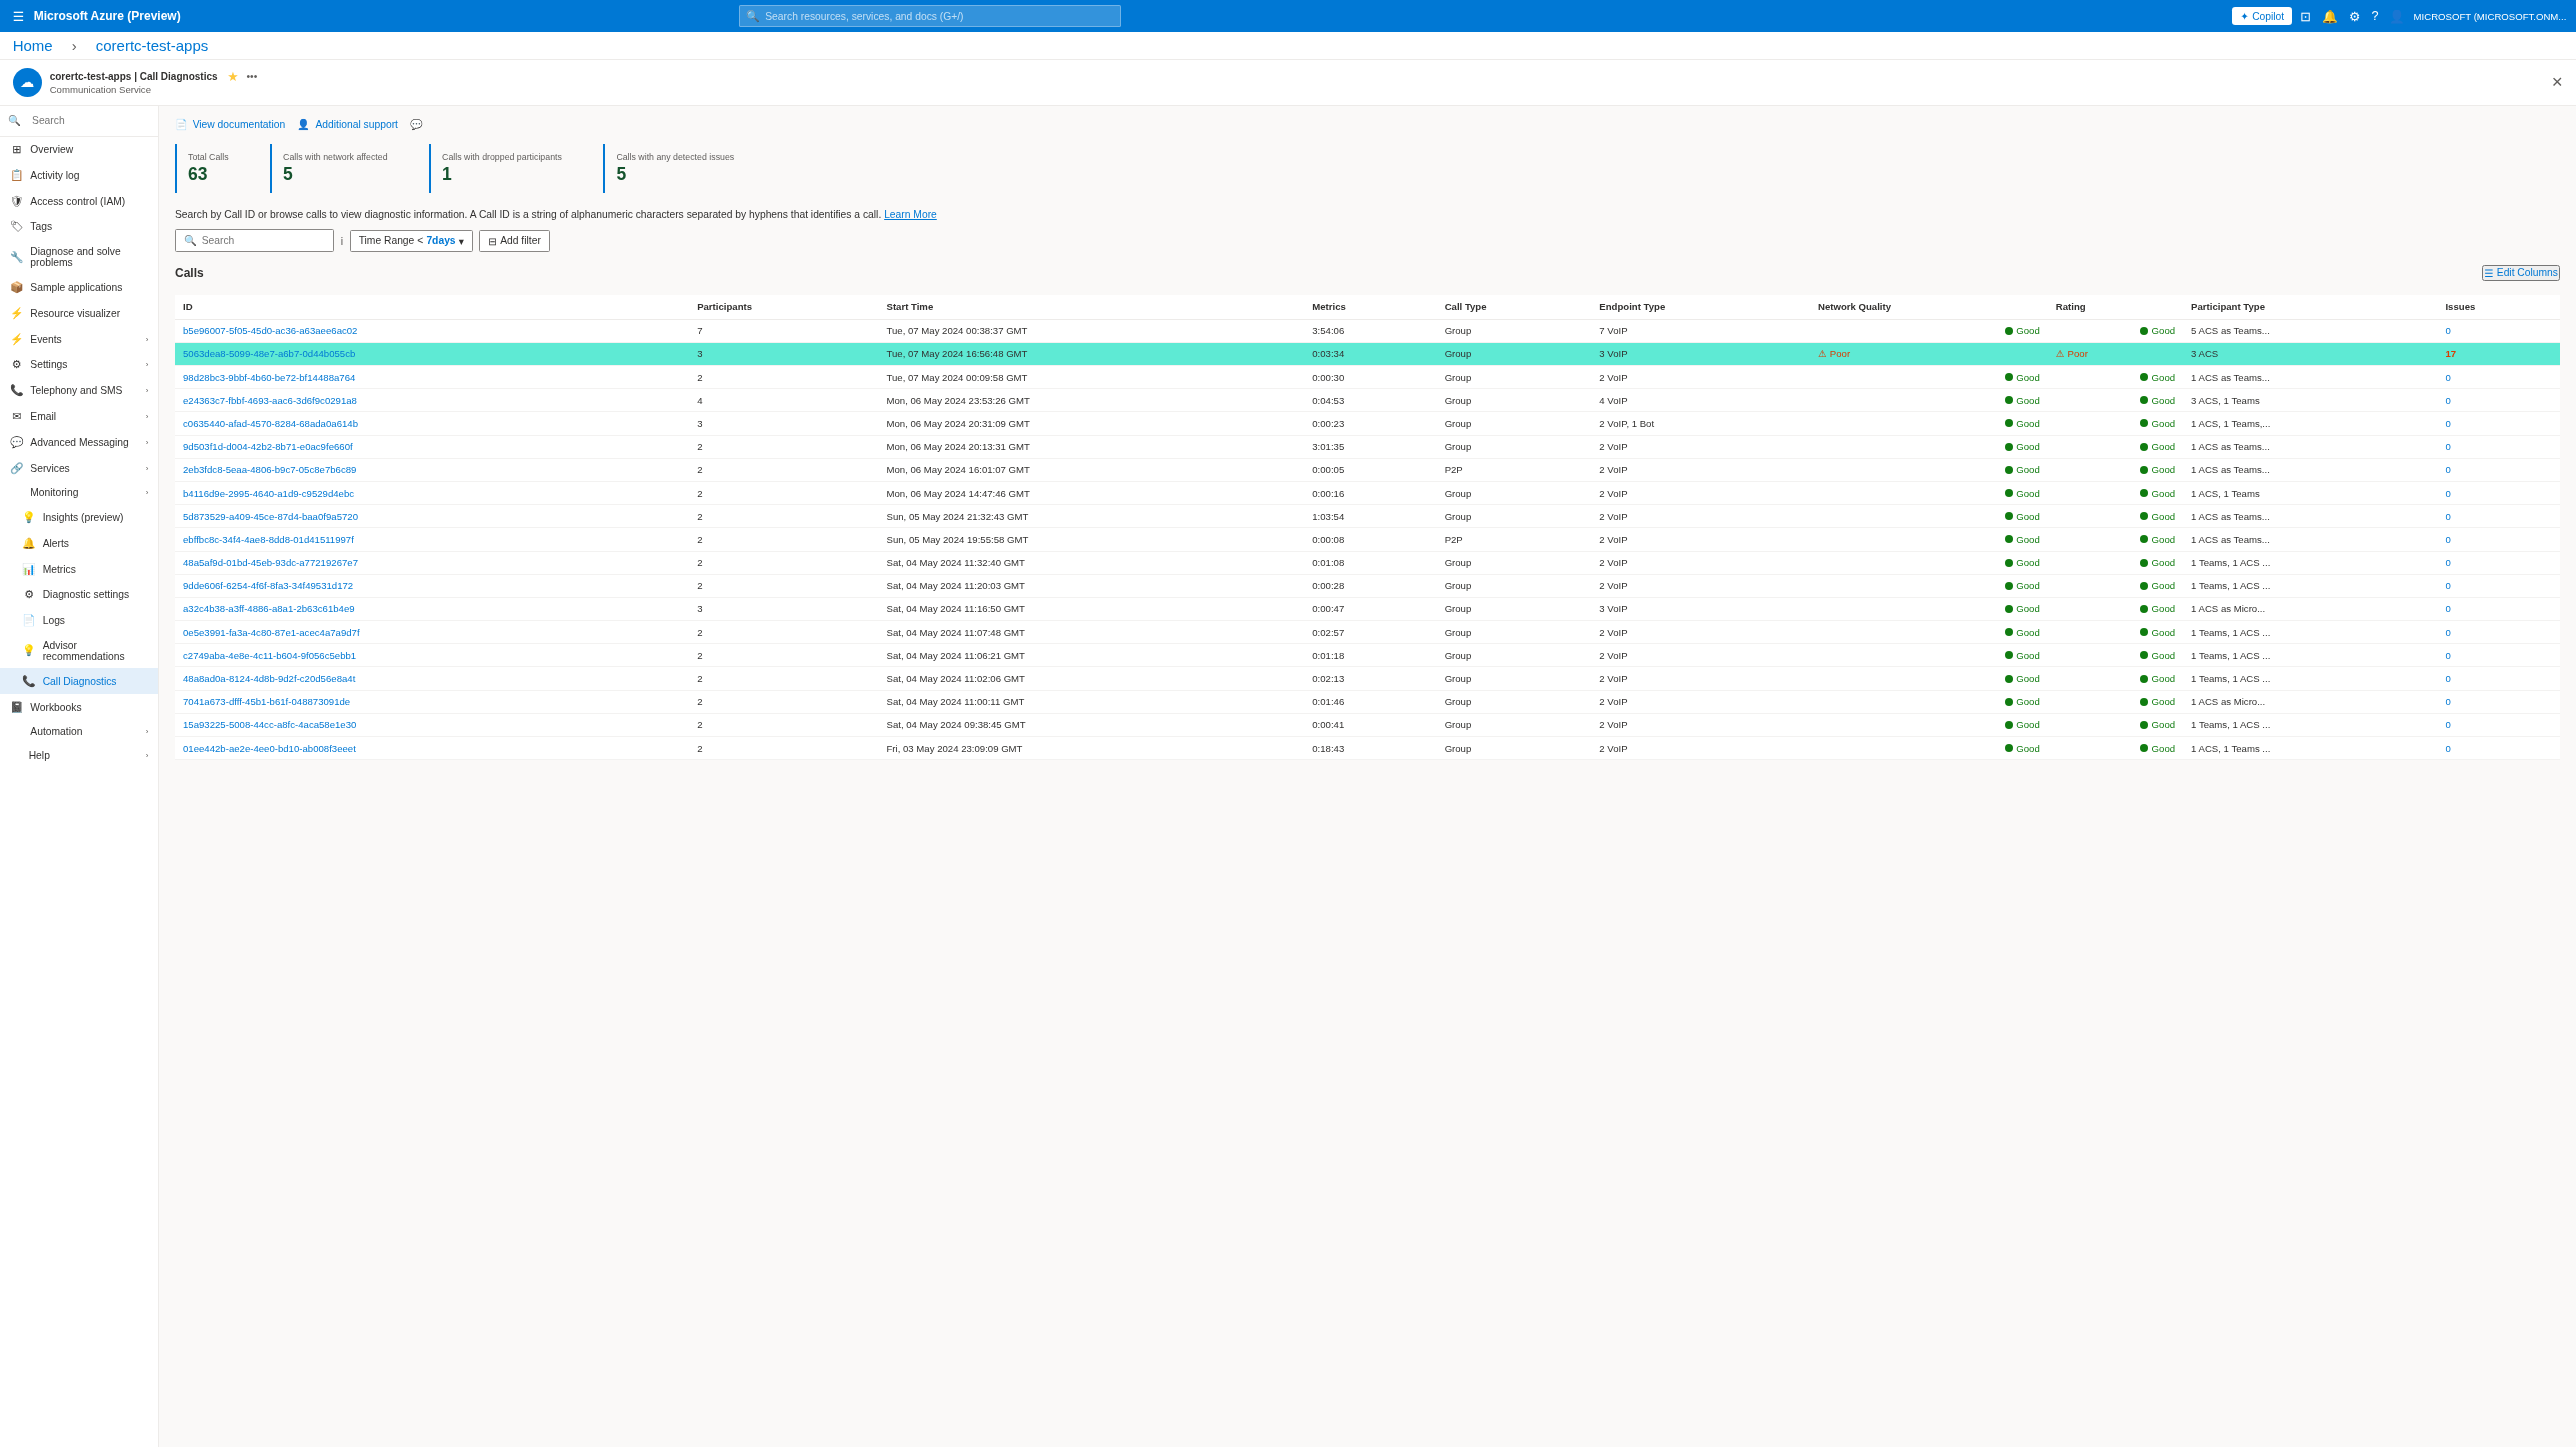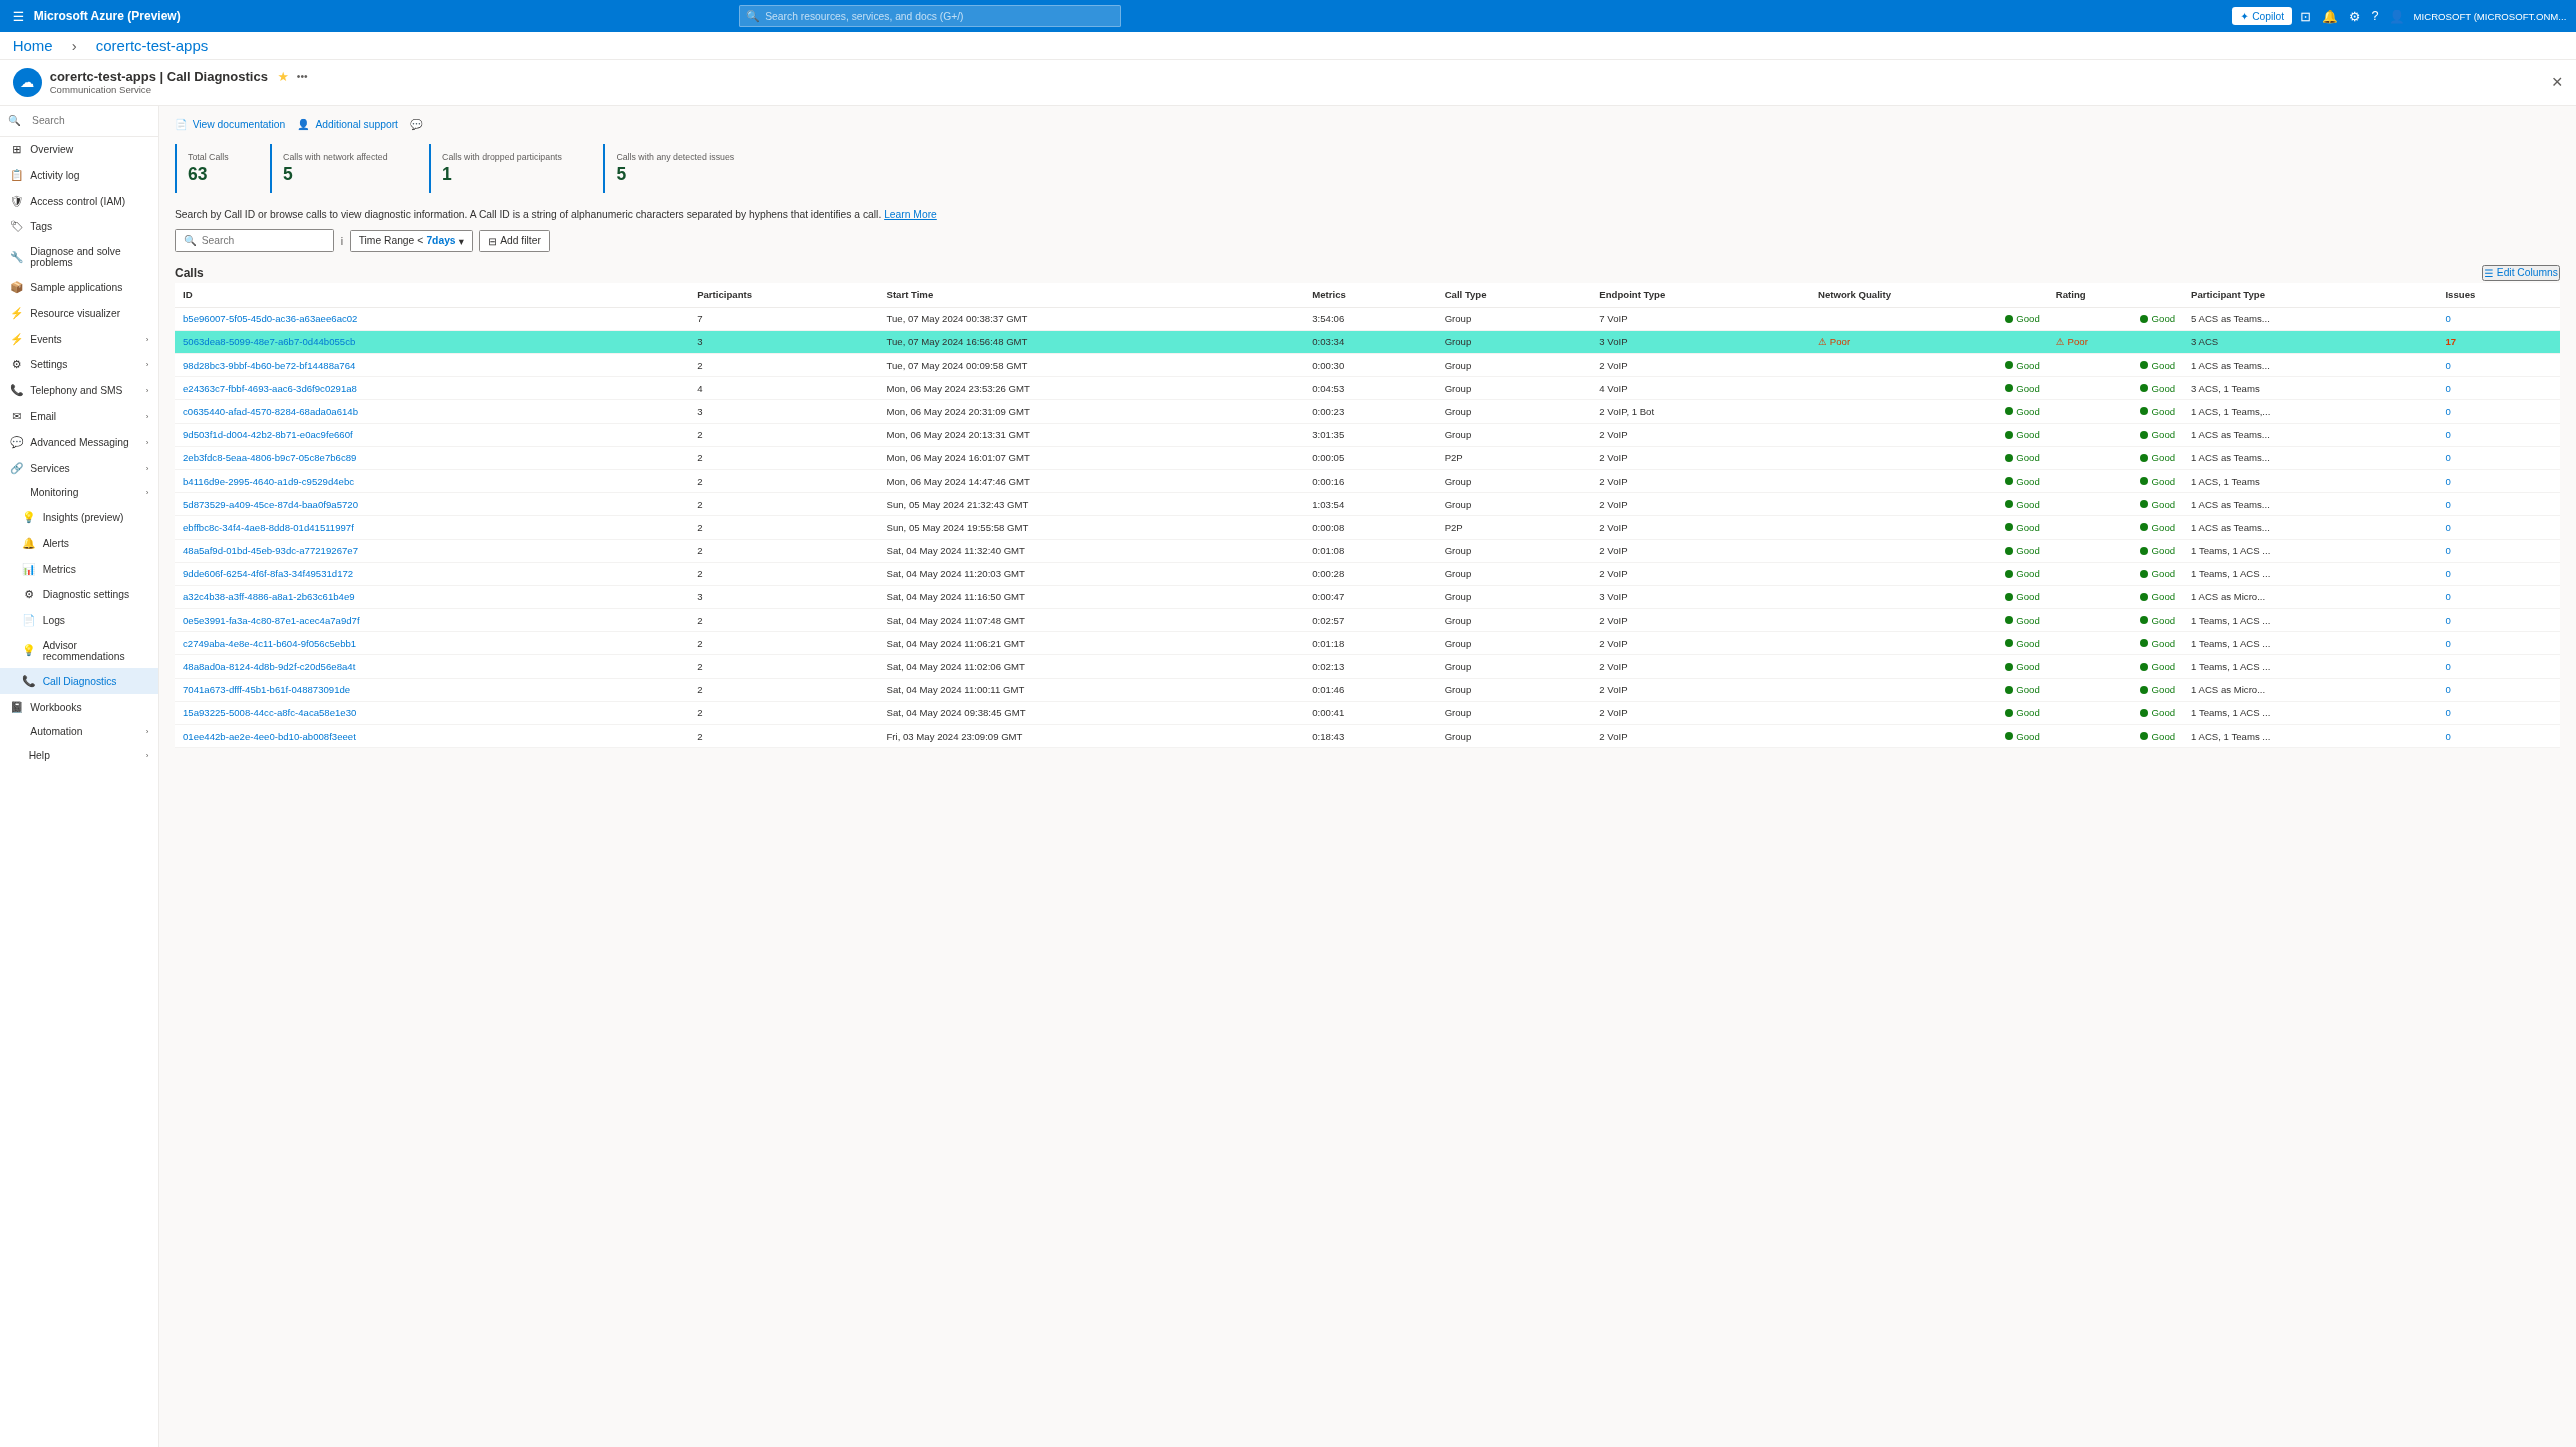--- a/index.html
+++ b/index.html
@@ -59,21 +59,21 @@
       padding: 8px 12.7px;
       display: flex; align-items: center; justify-content: space-between;
       border-bottom: 0.8px solid #edebe9;
       flex-shrink: 0;
     }
     .resource-header-left { display: flex; align-items: center; gap: 8px; }
     .resource-icon {
       width: 29px; height: 29px; background: #0078d4; border-radius: 50%;
       display: flex; align-items: center; justify-content: center; color: white; font-size: 14.3px;
     }
-    .resource-title { font-size: 13px; font-weight: 600; color: #323130; }
+    .resource-title { font-size: 10px; font-weight: 600; color: #323130; }
     .resource-subtitle { font-size: 9.6px; color: #605e5c; }
     .resource-star { color: #ffc83d; margin-left: 4.8px; cursor: pointer; font-size: 12.7px; }
     .resource-more { color: #605e5c; cursor: pointer; margin-left: 3.2px; }
     .resource-close { color: #605e5c; cursor: pointer; font-size: 14.3px; }
 
     
     .main-layout { display: flex; flex: 1; overflow: hidden; }
 
     
     .sidebar {
@@ -143,21 +143,21 @@
     }
     .time-range-btn .bold { font-weight: 600; color: #0078d4; }
     .add-filter-btn {
       display: flex; align-items: center; gap: 3.2px;
       border: 0.8px solid #8a8886; border-radius: 1.6px; padding: 4px 8px;
       background: white; cursor: pointer; font-size: 10.3px; color: #323130;
     }
 
     
     .calls-header {
-      display: flex; align-items: center; justify-content: space-between; margin-bottom: 2px;
+      display: flex; align-items: center; justify-content: space-between; margin-bottom: 14px;
     }
     .calls-title { font-size: 12px; font-weight: 600; }
     .edit-cols-btn { color: #0078d4; cursor: pointer; font-size: 10.3px; display: flex; align-items: center; gap: 3.2px; }
 
     
     .calls-table { width: 100%; border-collapse: collapse; background: white; font-size: 9.6px; }
     .calls-table th {
       background: white; border-bottom: 1.6px solid #edebe9;
       padding: 6.4px 8px; text-align: left; font-weight: 600; color: #323130;
       white-space: nowrap; position: sticky; top: 0; z-index: 5;

